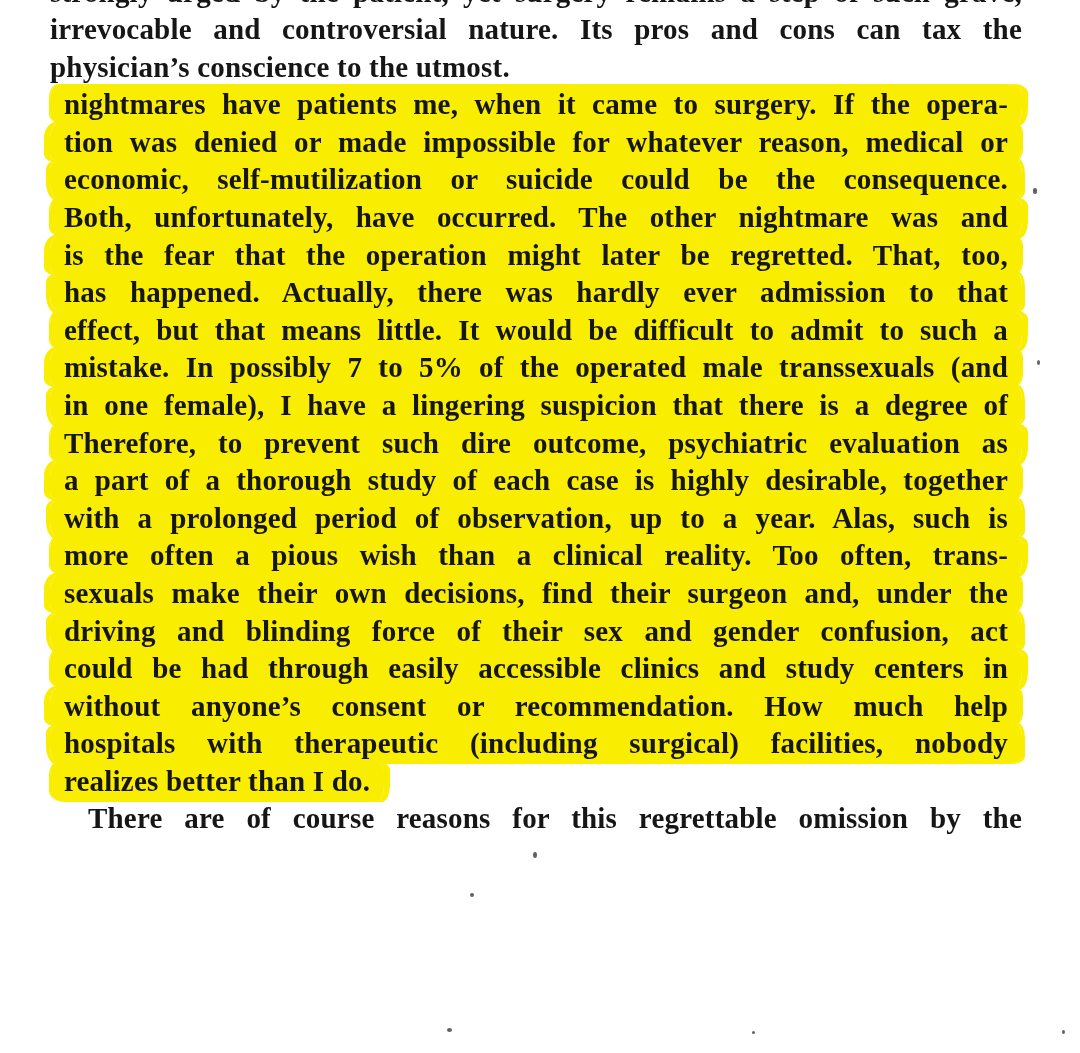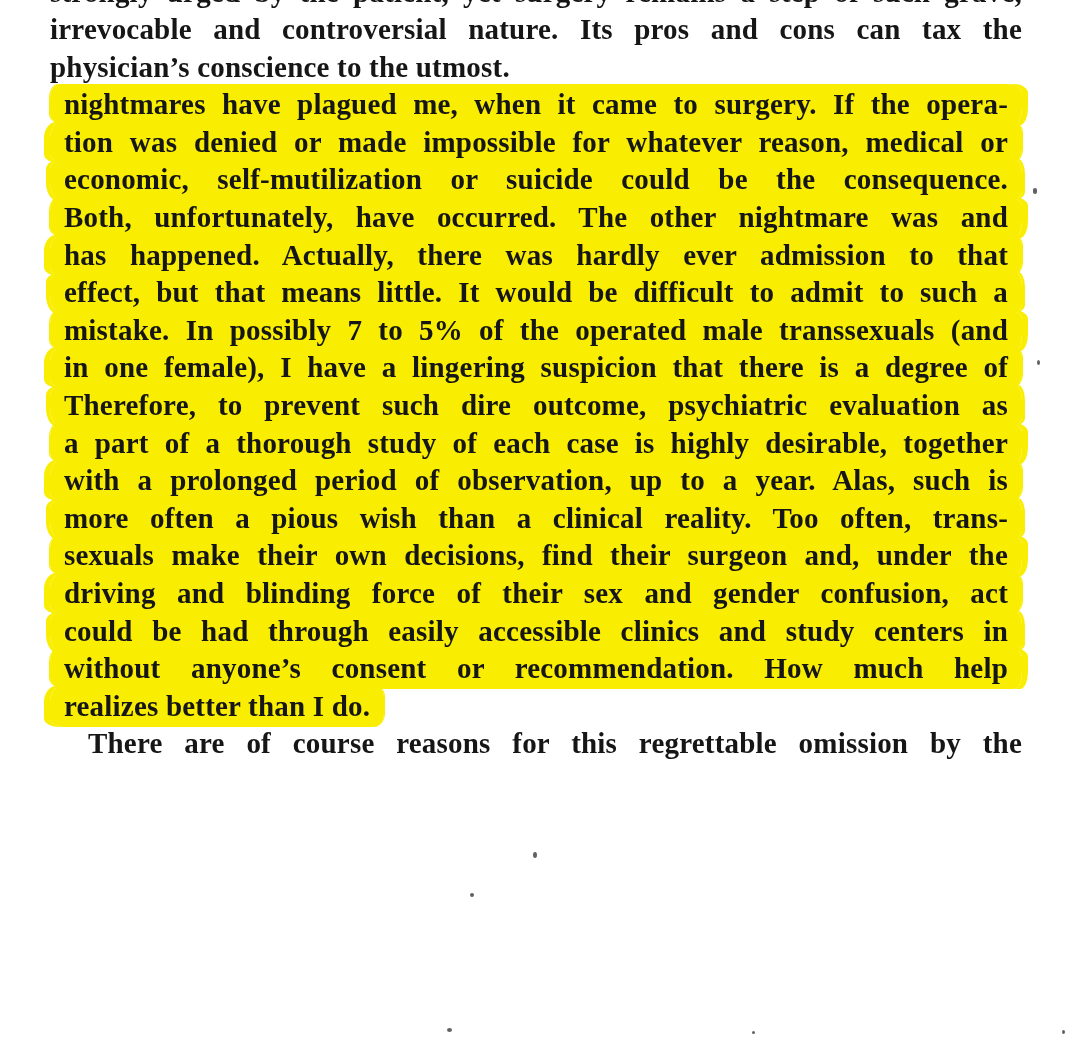--- a/index.html
+++ b/index.html
@@ -64,36 +64,38 @@
 <div class="page">
   <div class="text-block">
 
     <div class="line clipped">
       <span class="inner">strongly urged by the patient, yet surgery remains a step of such grave,</span>
     </div>
 
     <div class="line">irrevocable and controversial nature. Its pros and cons can tax the</div>
     <div class="line end">physician’s conscience to the utmost.</div>
 
-    <div class="line hl-line"><span class="hl">nightmares have plagued me, when it came to surgery. If the opera-</span></div>
+    <div class="line hl-line"><span class="hl">nightmares have patients me, when it came to surgery. If the opera-</span></div>
     <div class="line hl-line"><span class="hl">tion was denied or made impossible for whatever reason, medical or</span></div>
     <div class="line hl-line"><span class="hl">economic, self-mutilization or suicide could be the consequence.</span></div>
     <div class="line hl-line"><span class="hl">Both, unfortunately, have occurred. The other nightmare was and</span></div>
+    <div class="line hl-line"><span class="hl">is the fear that the operation might later be regretted. That, too,</span></div>
     <div class="line hl-line"><span class="hl">has happened. Actually, there was hardly ever admission to that</span></div>
     <div class="line hl-line"><span class="hl">effect, but that means little. It would be difficult to admit to such a</span></div>
     <div class="line hl-line"><span class="hl">mistake. In possibly 7 to 5% of the operated male transsexuals (and</span></div>
     <div class="line hl-line"><span class="hl">in one female), I have a lingering suspicion that there is a degree of</span></div>
     <div class="line hl-line"><span class="hl">Therefore, to prevent such dire outcome, psychiatric evaluation as</span></div>
     <div class="line hl-line"><span class="hl">a part of a thorough study of each case is highly desirable, together</span></div>
     <div class="line hl-line"><span class="hl">with a prolonged period of observation, up to a year. Alas, such is</span></div>
     <div class="line hl-line"><span class="hl">more often a pious wish than a clinical reality. Too often, trans-</span></div>
     <div class="line hl-line"><span class="hl">sexuals make their own decisions, find their surgeon and, under the</span></div>
     <div class="line hl-line"><span class="hl">driving and blinding force of their sex and gender confusion, act</span></div>
     <div class="line hl-line"><span class="hl">could be had through easily accessible clinics and study centers in</span></div>
     <div class="line hl-line"><span class="hl">without anyone’s consent or recommendation. How much help</span></div>
+    <div class="line hl-line"><span class="hl">hospitals with therapeutic (including surgical) facilities, nobody</span></div>
     <div class="line end hl-line"><span class="hl">realizes better than I do.</span></div>
 
     <div class="line indent">There are of course reasons for this regrettable omission by the</div>
 
   </div>
 
   <div class="speck" style="left:1033px;top:188px;width:4px;height:6px;border-radius:2px;"></div>
   <div class="speck" style="left:1037px;top:360px;width:3px;height:5px;"></div>
   <div class="speck" style="left:533px;top:852px;width:4px;height:6px;"></div>
   <div class="speck" style="left:470px;top:893px;"></div>

